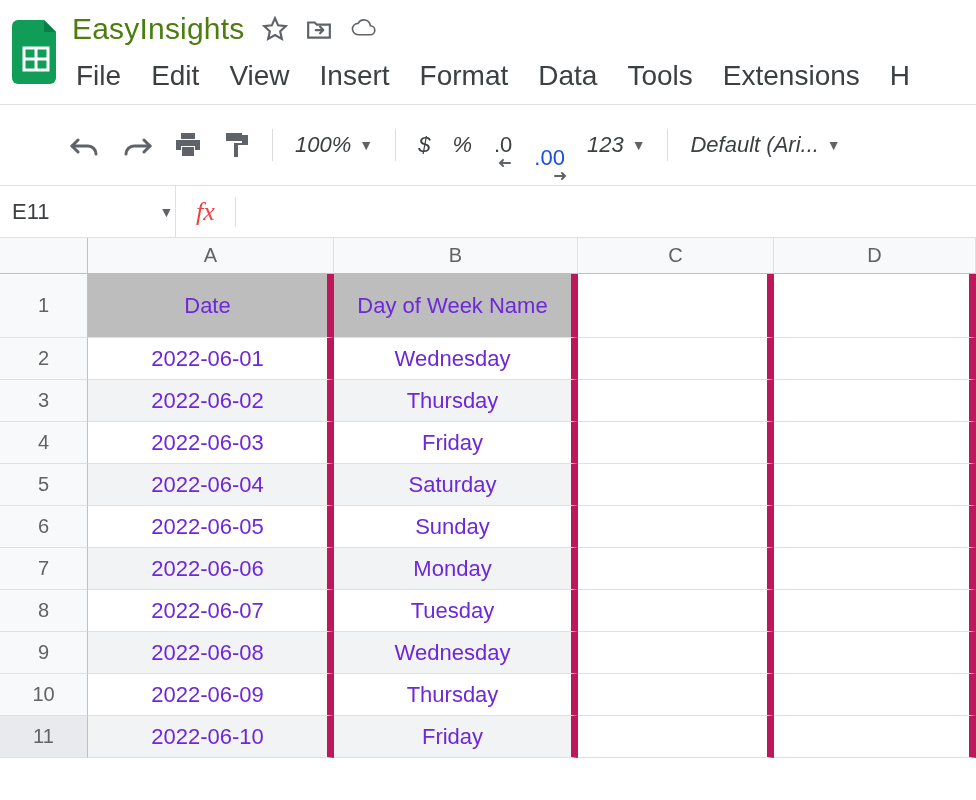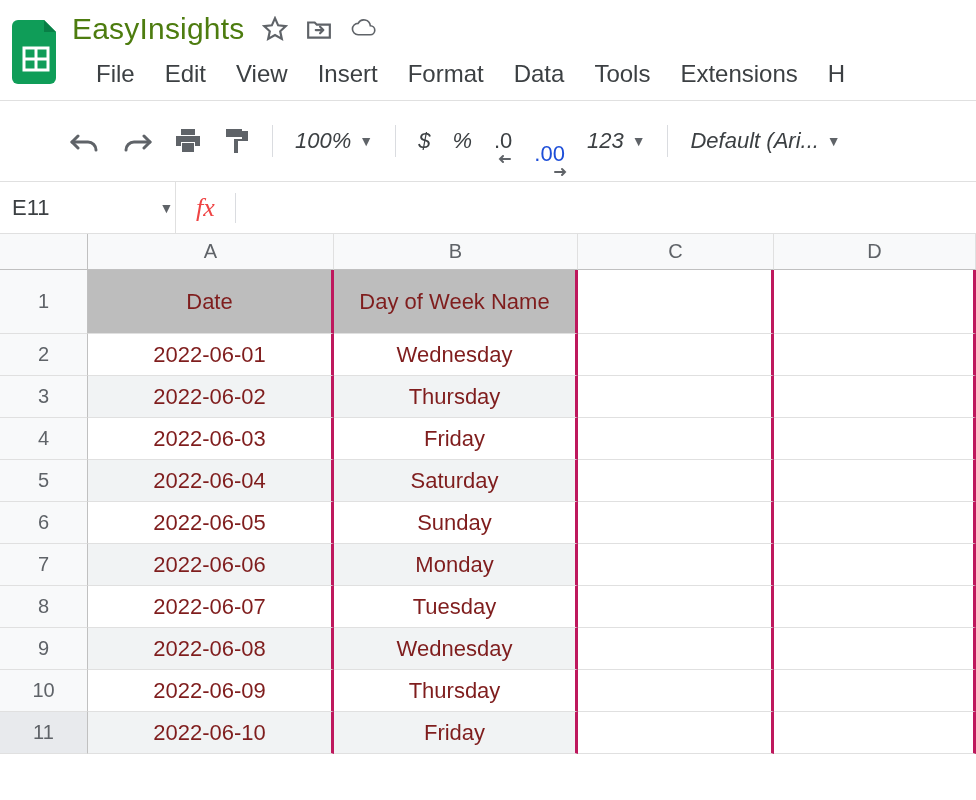--- a/index.html
+++ b/index.html
@@ -42,24 +42,23 @@
       display: inline-flex;
       align-items: center;
       justify-content: center;
       color: #5f6368;
     }
 
     
     .menu-bar {
       display: flex;
       gap: 30px;
-      font-size: 24px;
+      font-size: 28px;
       color: #3c4043;
       padding: 12px 0 12px 4px;
-      margin-left: 20px;
     }
     .menu-item { cursor: pointer; }
 
     .hr1 { border: none; border-top: 1px solid #e0e0e0; }
 
     
     .toolbar {
       display: flex;
       align-items: center;
       gap: 0;
@@ -149,26 +148,26 @@
       align-items: center;
       justify-content: center;
       color: #5f6368;
       font-size: 20px;
     }
     .row-head.selected {
       background: #e8eaed;
     }
     .cell {
       border-bottom: 1px solid #e0e0e0;
-      border-right: 3px solid #be185d;
+      border-right: 7px solid #be185d;
       display: flex;
       align-items: center;
       justify-content: center;
       padding: 20px 8px;
-      color: #7f1d1d;
+      color: #6d28d9;
     }
     .hdr-cell {
       background: #bdbdbd;
       font-weight: 400;
       text-align: center;
       line-height: 1.25;
     }
     .row1 { height: 64px; }
     .rowN { height: 42px; }
     .alt { background: #f1f3f4; }

